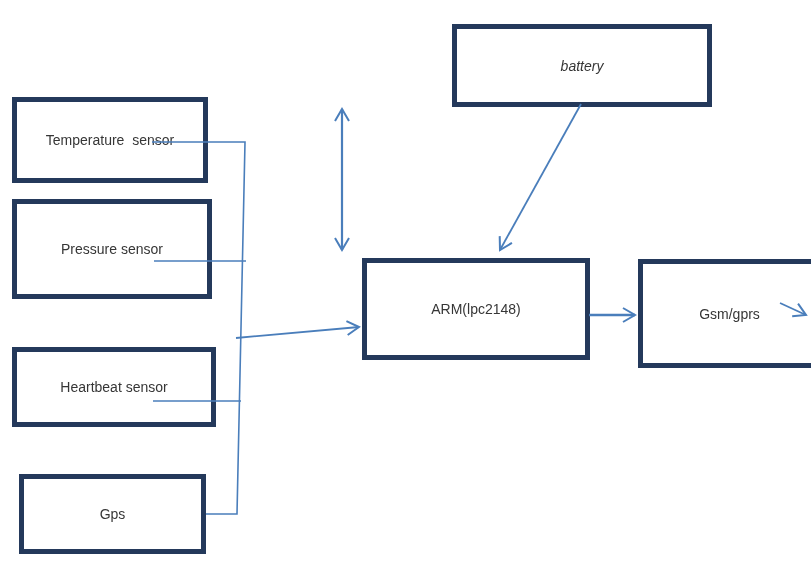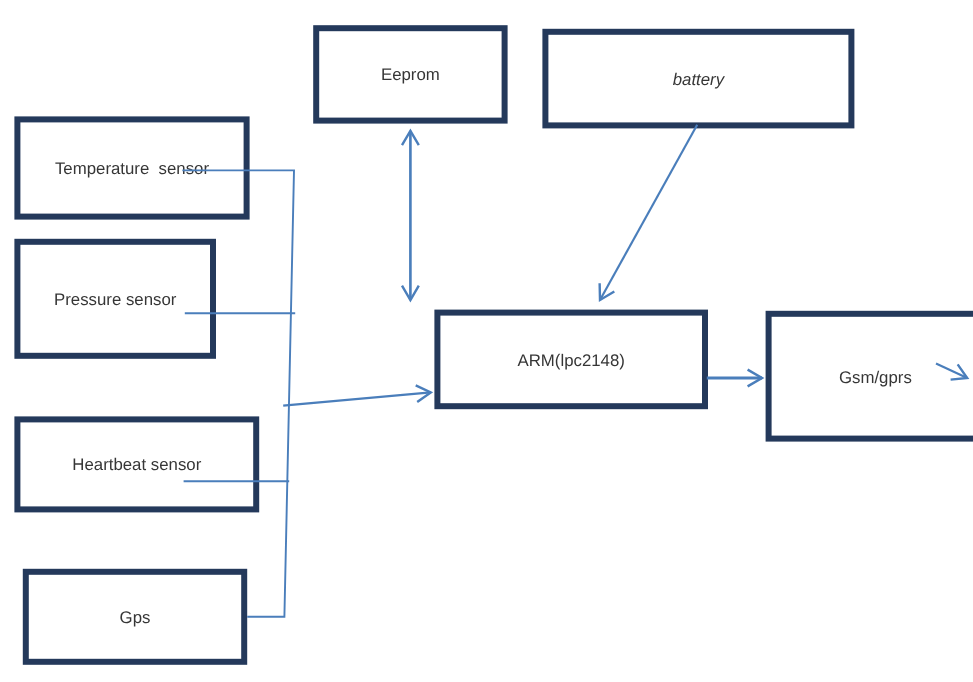--- a/index.html
+++ b/index.html
@@ -32,24 +32,24 @@
     color: var(--text);
     font-size: 14px;
   }
   .box .label {
     white-space: pre;
     text-align: center;
   }
   .box.eeprom      { left: 261px; top: 21px;  width: 162px; height: 82px; }
   .box.battery     { left: 452px; top: 24px;  width: 260px; height: 83px; font-style: italic; }
   .box.temperature { left: 12px;  top: 97px;  width: 196px; height: 86px; }
-  .box.pressure    { left: 12px;  top: 199px; width: 168px; height: 100px; }
+  .box.pressure    { left: 12px;  top: 199px; width: 200px; height: 100px; }
   .box.heartbeat   { left: 12px;  top: 347px; width: 204px; height: 80px; }
   .box.gps         { left: 19px;  top: 474px; width: 187px; height: 80px; align-items: center; }
-  .box.arm         { left: 362px; top: 258px; width: 228px; height: 83px; }
+  .box.arm         { left: 362px; top: 258px; width: 228px; height: 102px; }
   .box.gsm         { left: 638px; top: 259px; width: 183px; height: 109px; }
   svg.wires {
     position: absolute;
     left: 0;
     top: 0;
     width: 811px;
     height: 568px;
     pointer-events: none;
   }
   .wire {
@@ -60,23 +60,20 @@
     fill: none;
     stroke: var(--connector);
     stroke-width: 2;
   }
 </style>
 </head>
 <body>
 
 <div class="canvas">
 
-  <div class="box eeprom">
-    <span class="label">Eeprom</span>
-  </div>
 
   <div class="box battery">
     <span class="label">battery</span>
   </div>
 
   <div class="box temperature">
     <span class="label">Temperature  sensor</span>
   </div>
 
   <div class="box pressure">

